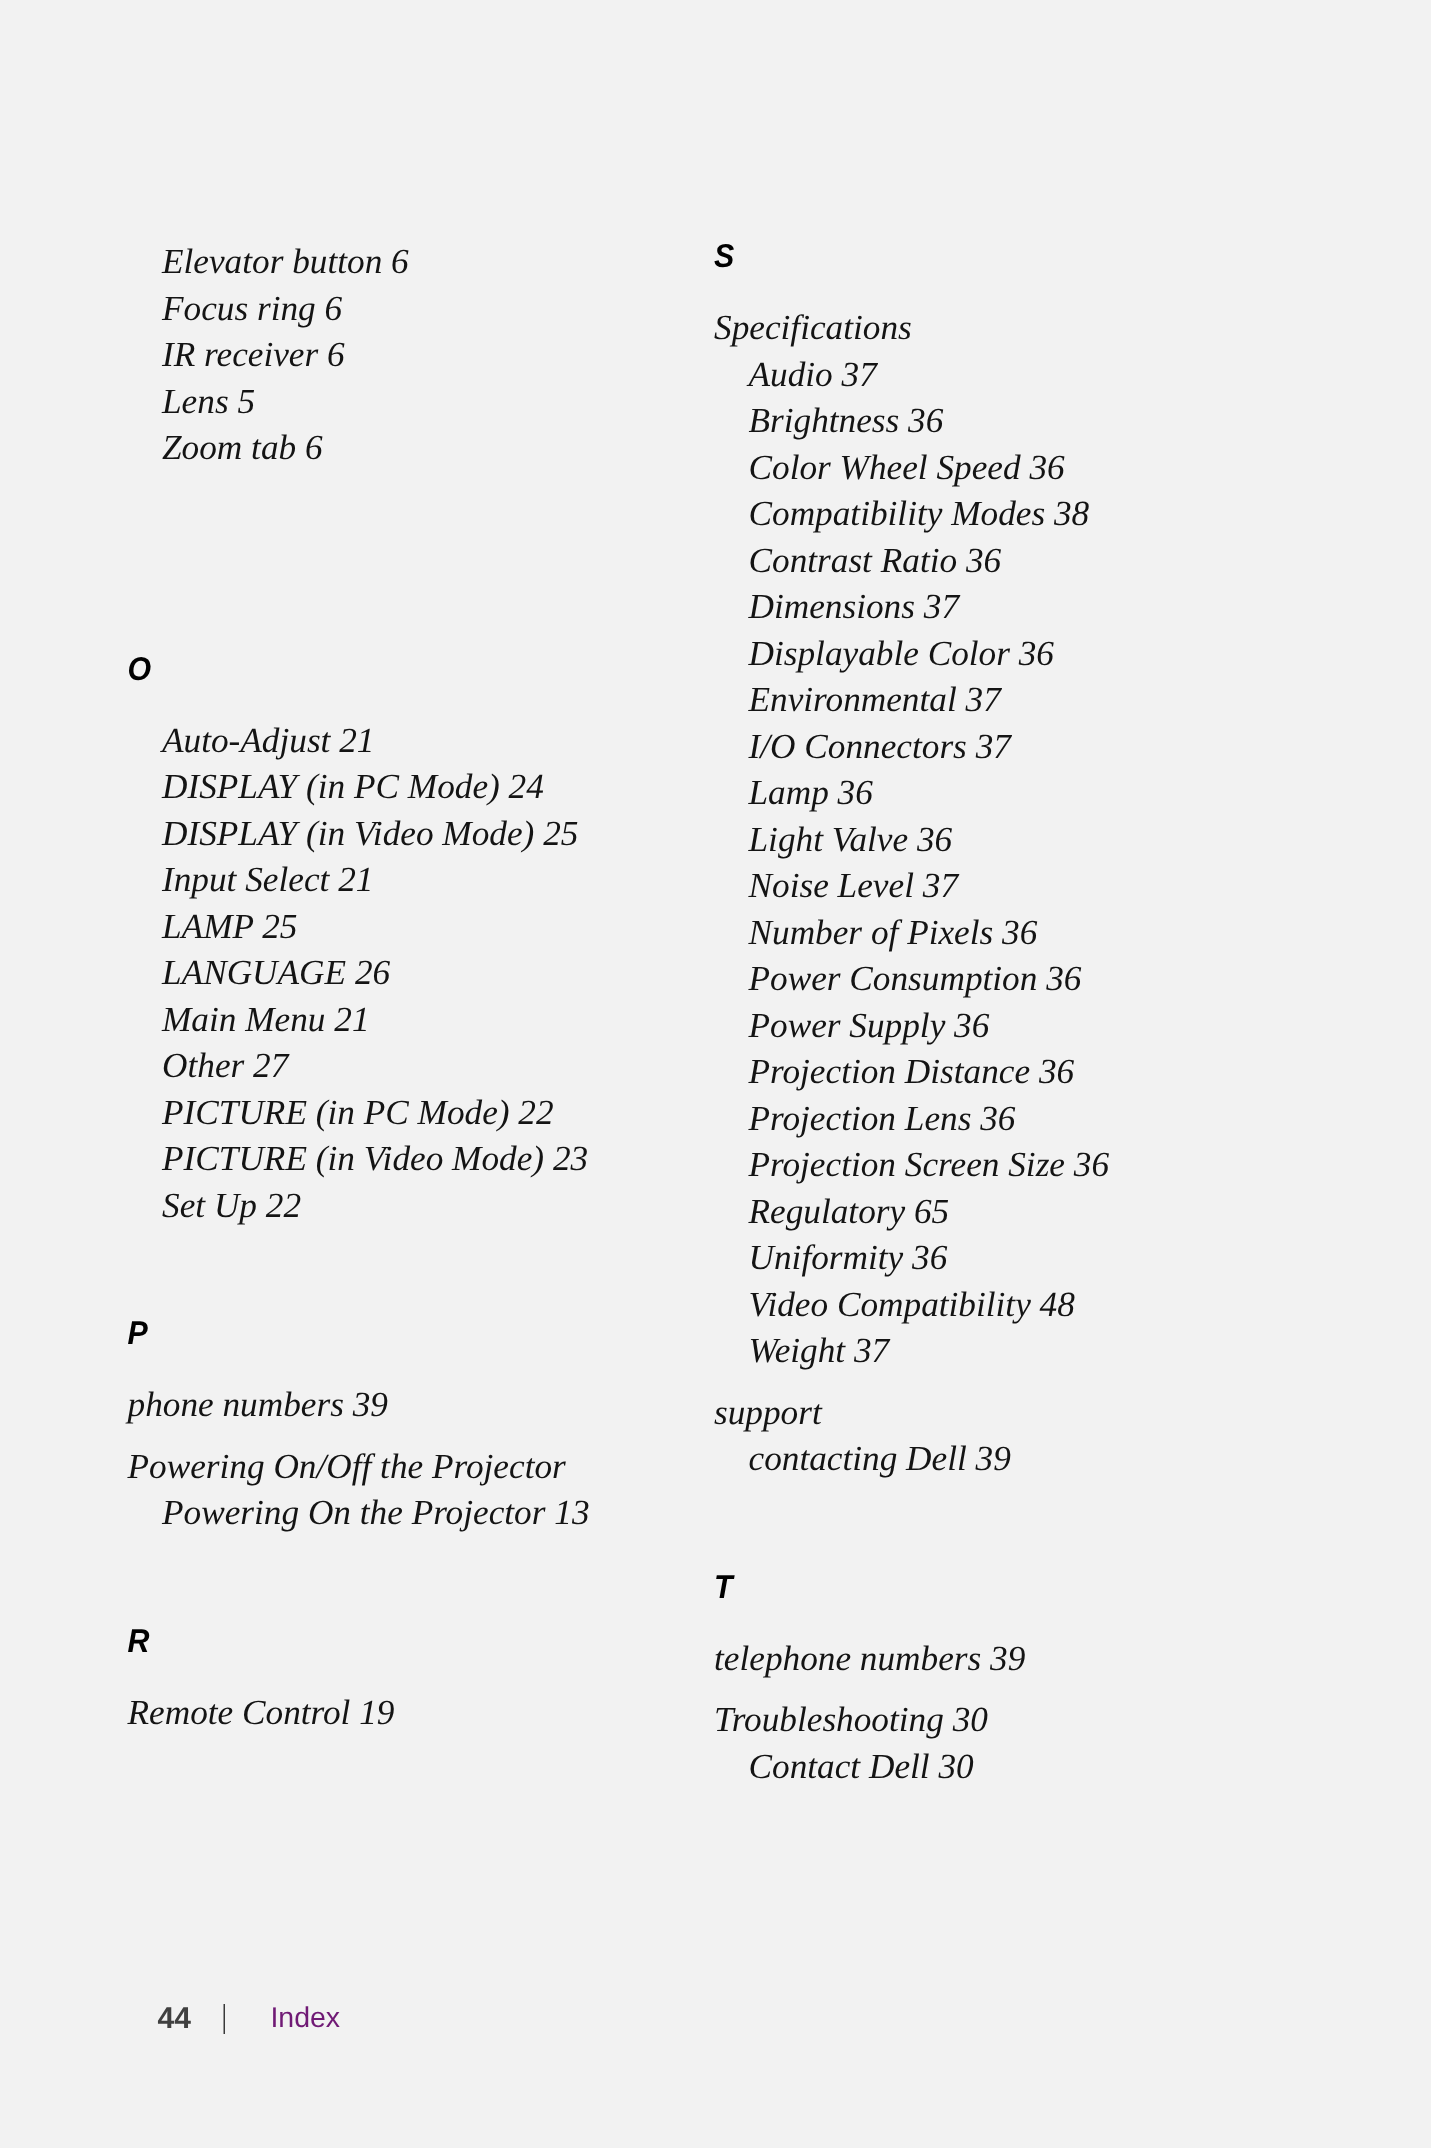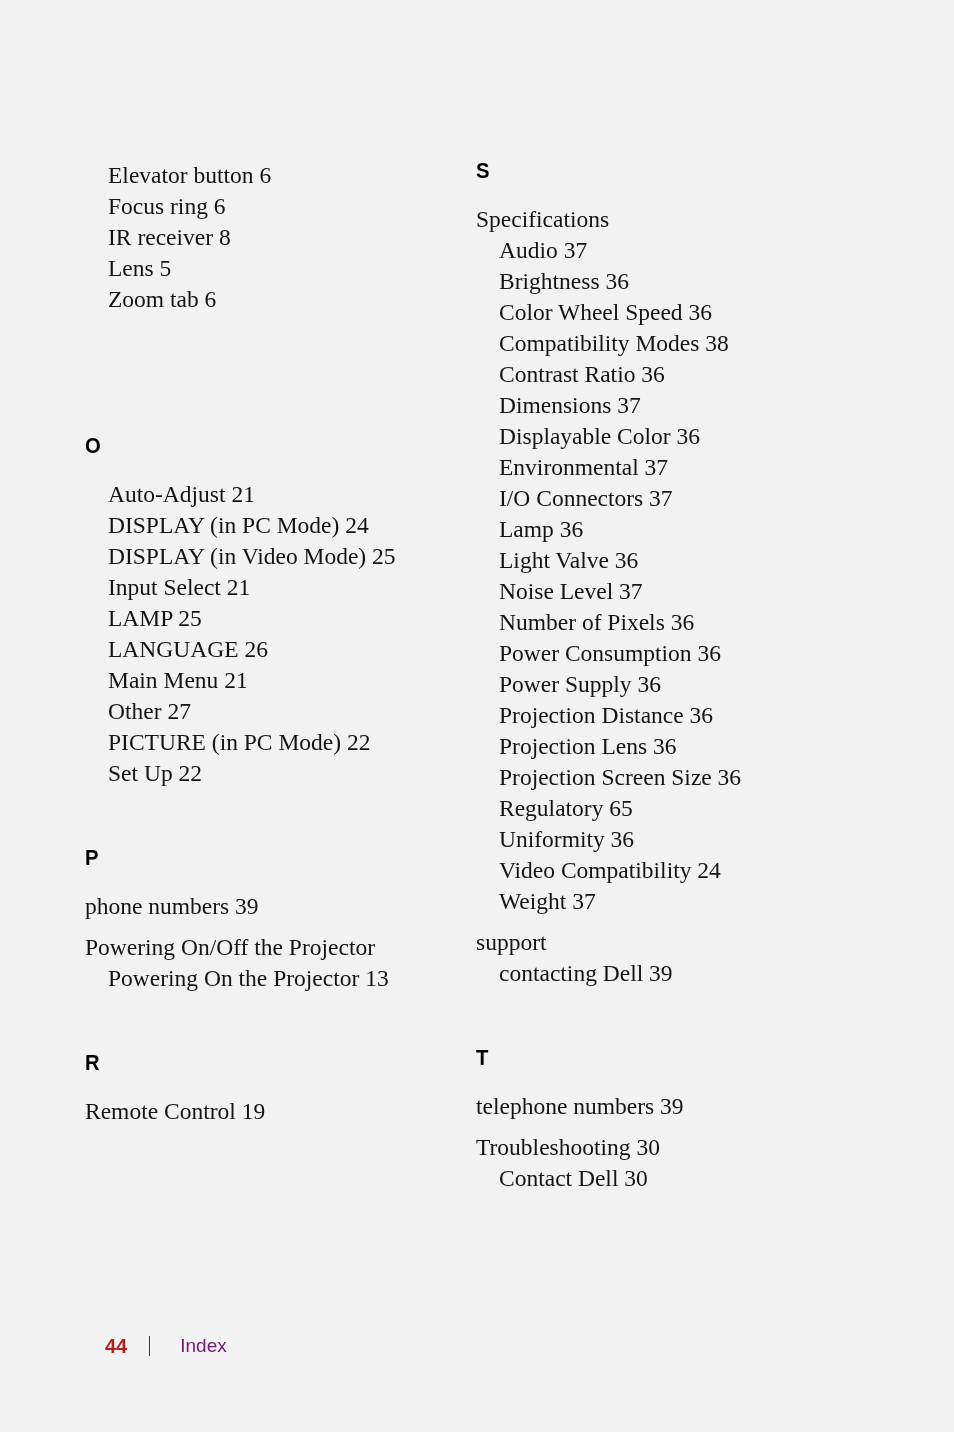--- a/index.html
+++ b/index.html
@@ -20,20 +20,21 @@
     position: absolute;
     left: 0;
     top: 0;
     width: 954px;
     height: 1432px;
   }
 
   .column {
     position: absolute;
     top: 160px;
+    font-style: italic;
   }
   .column.left  { left: 85px;  width: 370px; }
   .column.right { left: 476px; width: 380px; }
 
   
   .section-letter {
     font-family: "Liberation Sans", sans-serif;
     font-weight: bold;
     font-size: 22px;
     line-height: 22px;
@@ -78,21 +79,21 @@
     position: absolute;
     left: 105px;
     top: 1334px;
     display: flex;
     align-items: center;
     font-family: "Liberation Sans", sans-serif;
   }
   .footer-page-number {
     font-size: 20px;
     font-weight: bold;
-    color: #b91c1c;
+    color: #404040;
     line-height: 24px;
   }
   .footer-rule {
     width: 1px;
     height: 20px;
     background: #3a3a3a;
     margin-left: 22px;
     margin-right: 30px;
   }
   .footer-label {
@@ -104,36 +105,37 @@
 </style>
 </head>
 <body>
 
 <div class="page">
 
   <div class="column left" id="col-left">
       <div class="entry-group">
         <div class="entry level-2">Elevator button 6</div>
         <div class="entry level-2">Focus ring 6</div>
-        <div class="entry level-2">IR receiver 8</div>
+        <div class="entry level-2">IR receiver 6</div>
         <div class="entry level-2">Lens 5</div>
         <div class="entry level-2">Zoom tab 6</div>
       </div>
       <div class="gap-lg"></div>
       <div class="section-letter">O</div>
       <div class="entry-group">
         <div class="entry level-2">Auto-Adjust 21</div>
         <div class="entry level-2">DISPLAY (in PC Mode) 24</div>
         <div class="entry level-2">DISPLAY (in Video Mode) 25</div>
         <div class="entry level-2">Input Select 21</div>
         <div class="entry level-2">LAMP 25</div>
         <div class="entry level-2">LANGUAGE 26</div>
         <div class="entry level-2">Main Menu 21</div>
         <div class="entry level-2">Other 27</div>
         <div class="entry level-2">PICTURE (in PC Mode) 22</div>
+        <div class="entry level-2">PICTURE (in Video Mode) 23</div>
         <div class="entry level-2">Set Up 22</div>
       </div>
       <div class="section-letter">P</div>
       <div class="entry-group">
         <div class="entry level-1">phone numbers 39</div>
       </div>
       <div class="entry-group">
         <div class="entry level-1">Powering On/Off the Projector</div>
         <div class="entry level-2">Powering On the Projector 13</div>
       </div>
@@ -160,21 +162,21 @@
         <div class="entry level-2">Light Valve 36</div>
         <div class="entry level-2">Noise Level 37</div>
         <div class="entry level-2">Number of Pixels 36</div>
         <div class="entry level-2">Power Consumption 36</div>
         <div class="entry level-2">Power Supply 36</div>
         <div class="entry level-2">Projection Distance 36</div>
         <div class="entry level-2">Projection Lens 36</div>
         <div class="entry level-2">Projection Screen Size 36</div>
         <div class="entry level-2">Regulatory 65</div>
         <div class="entry level-2">Uniformity 36</div>
-        <div class="entry level-2">Video Compatibility 24</div>
+        <div class="entry level-2">Video Compatibility 48</div>
         <div class="entry level-2">Weight 37</div>
       </div>
       <div class="entry-group">
         <div class="entry level-1">support</div>
         <div class="entry level-2">contacting Dell 39</div>
       </div>
       <div class="section-letter">T</div>
       <div class="entry-group">
         <div class="entry level-1">telephone numbers 39</div>
       </div>

